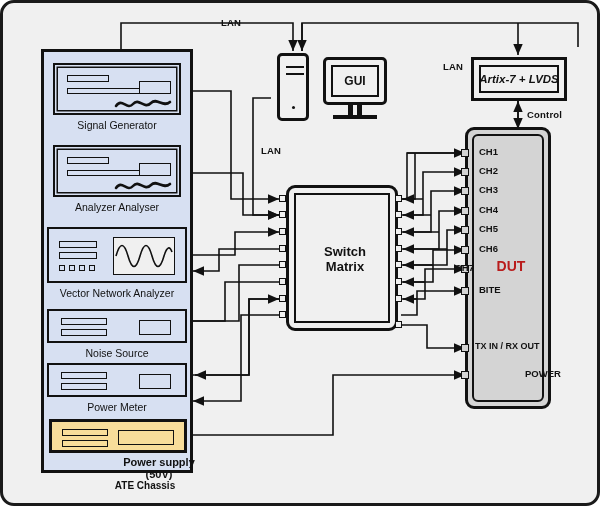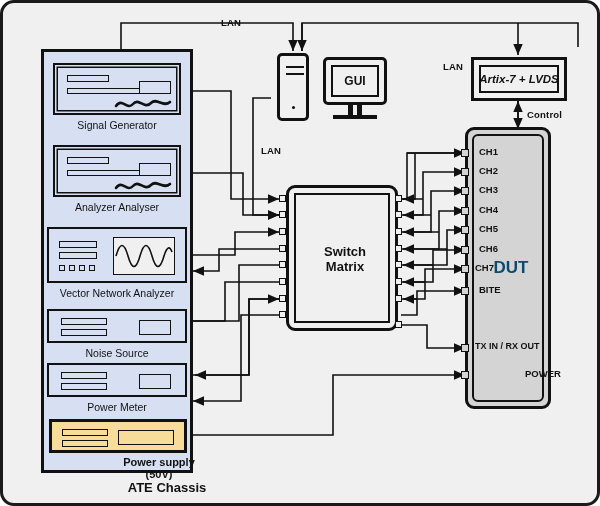--- a/index.html
+++ b/index.html
@@ -150,21 +150,21 @@
   </div>
   <div class="cap" style="left:38px;top:398px;width:152px;">Power Meter</div>
 
   <div class="psu" style="left:46px;top:416px;width:138px;height:34px;">
     <div class="barY" style="left:10px;top:7px;width:46px;height:7px;"></div>
     <div class="barY" style="left:10px;top:18px;width:46px;height:7px;"></div>
     <div class="barY" style="left:66px;top:8px;width:56px;height:15px;"></div>
   </div>
   <div class="cap capb" style="left:38px;top:453px;width:152px;font-size:11px;">Power supply</div>
   <div class="cap capb" style="left:38px;top:465px;width:152px;font-size:11px;">(50V)</div>
-  <div class="cap capb" style="left:38px;top:477px;width:168px;font-size:13px;text-align:center;">ATE Chassis</div>
+  <div class="cap capb" style="left:16px;top:477px;width:168px;font-size:10px;text-align:center;">ATE Chassis</div>
 
   <div class="tower" style="left:274px;top:50px;width:32px;height:68px;">
     <div style="position:absolute;left:6px;top:10px;width:18px;height:0;border-top:2.2px solid #111;"></div>
     <div style="position:absolute;left:6px;top:17px;width:18px;height:0;border-top:2.2px solid #111;"></div>
     <div class="dot" style="left:12px;top:50px;"></div>
   </div>
 
   <div class="mon" style="left:320px;top:54px;width:64px;height:48px;">
     <div class="monIn"></div>
     <div style="position:absolute;left:0;top:0;width:100%;height:100%;display:flex;
@@ -207,37 +207,37 @@
   <div class="port" style="left:392px;top:225px;"></div>
   <div class="port" style="left:392px;top:242px;"></div>
   <div class="port" style="left:392px;top:258px;"></div>
   <div class="port" style="left:392px;top:275px;"></div>
   <div class="port" style="left:392px;top:292px;"></div>
   <div class="port" style="left:392px;top:318px;"></div>
 
   <div class="dut" style="left:462px;top:124px;width:86px;height:282px;">
     <div class="dutIn"></div>
     <div style="position:absolute;left:0;top:128px;width:86px;text-align:center;
-                font-size:17px;font-weight:700;color:#0c4a6e;">DUT</div>
+                font-size:14px;font-weight:700;color:#b91c1c;">DUT</div>
   </div>
 
   <div class="dutport" style="left:458px;top:146px;"></div>
   <div class="chlbl" style="left:476px;top:143px;">CH1</div>
   <div class="dutport" style="left:458px;top:165px;"></div>
   <div class="chlbl" style="left:476px;top:162px;">CH2</div>
   <div class="dutport" style="left:458px;top:184px;"></div>
   <div class="chlbl" style="left:476px;top:181px;">CH3</div>
   <div class="dutport" style="left:458px;top:204px;"></div>
   <div class="chlbl" style="left:476px;top:201px;">CH4</div>
   <div class="dutport" style="left:458px;top:223px;"></div>
   <div class="chlbl" style="left:476px;top:220px;">CH5</div>
   <div class="dutport" style="left:458px;top:243px;"></div>
   <div class="chlbl" style="left:476px;top:240px;">CH6</div>
   <div class="dutport" style="left:458px;top:262px;"></div>
-  <div class="chlbl" style="left:472px;top:259px;">CH7</div>
+  <div class="chlbl" style="left:452px;top:259px;">CH7</div>
   <div class="dutport" style="left:458px;top:284px;"></div>
   <div class="chlbl" style="left:476px;top:281px;">BITE</div>
   <div class="dutport" style="left:458px;top:341px;"></div>
   <div class="chlbl" style="left:472px;top:338px;font-size:9px;">TX IN / RX OUT</div>
   <div class="dutport" style="left:458px;top:368px;"></div>
   <div class="chlbl" style="left:476px;top:365px;padding-left:46px;">POWER</div>
 
 </div>
 
 </body></html>

